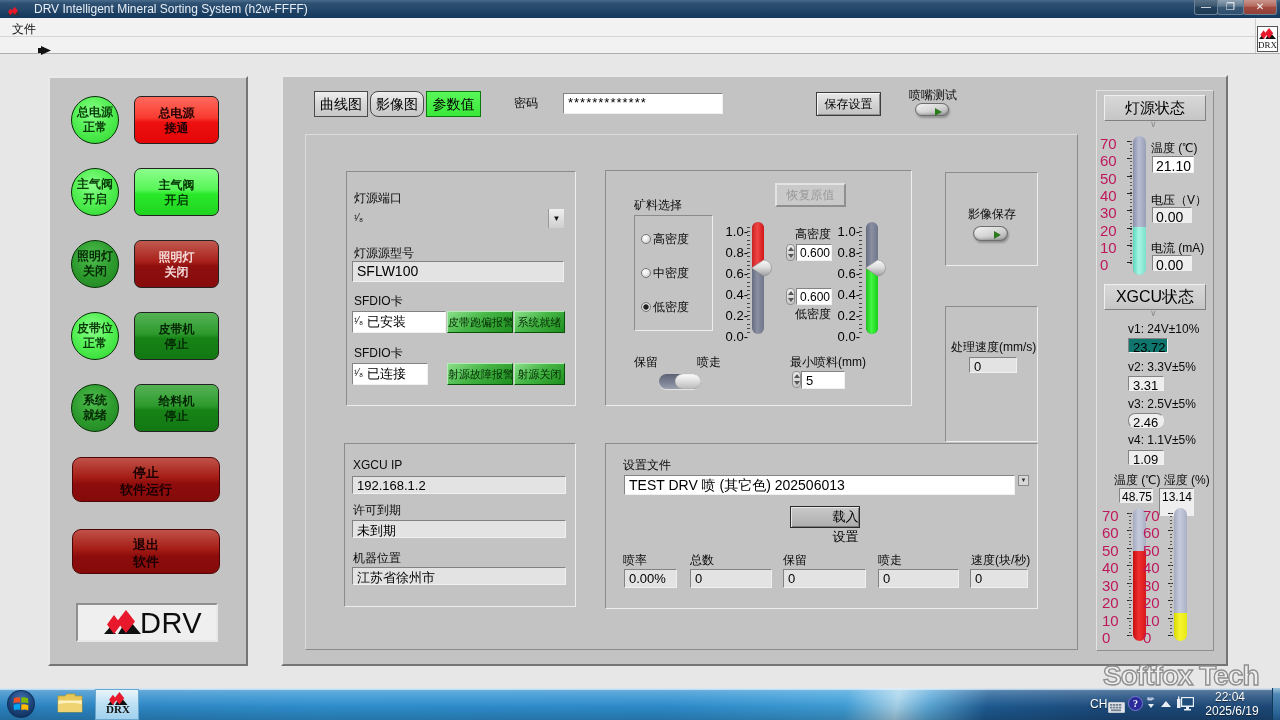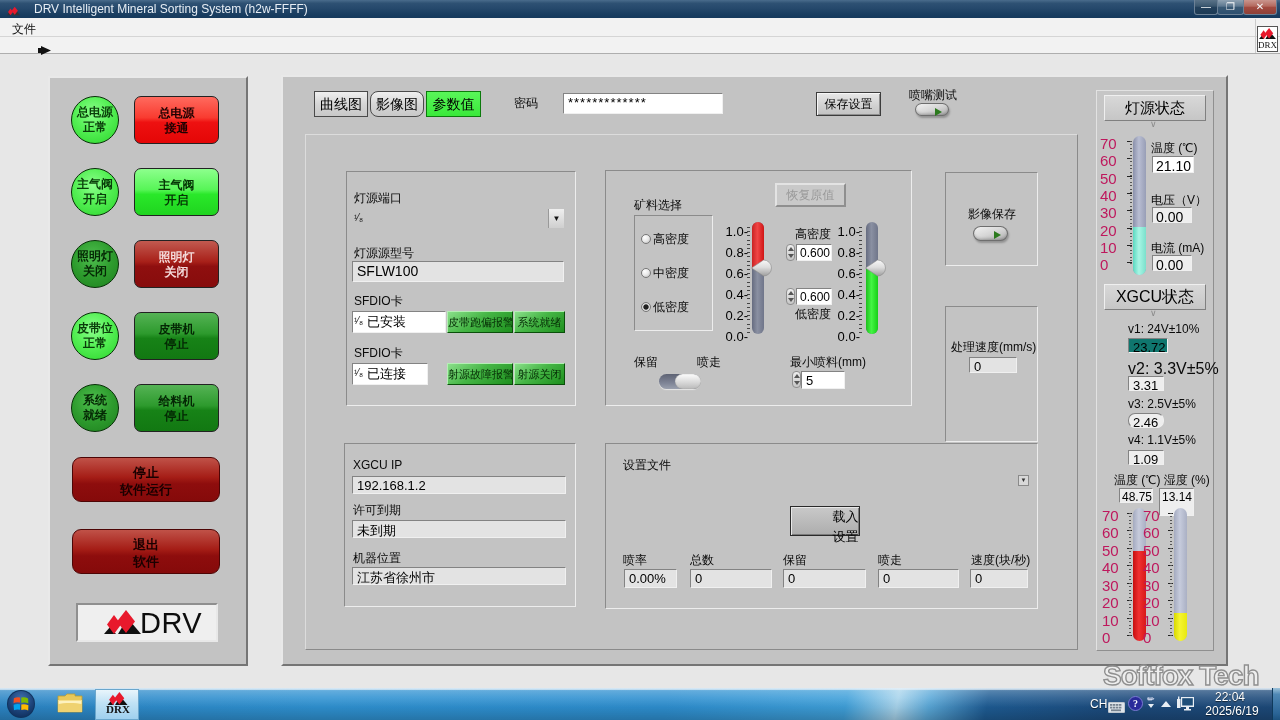--- a/index.html
+++ b/index.html
@@ -246,22 +246,23 @@
   <div class="abs gbox" style="left:344px;top:443px;width:232px;height:164px;"></div>
   <div class="abs lab" style="left:353px;top:458px;">XGCU IP</div>
   <div class="abs fld" style="left:352px;top:476px;width:214px;height:18px;font-size:13px;">192.168.1.2</div>
   <div class="abs lab" style="left:353px;top:502px;">许可到期</div>
   <div class="abs fld" style="left:352px;top:520px;width:214px;height:18px;font-size:13px;">未到期</div>
   <div class="abs lab" style="left:353px;top:550px;">机器位置</div>
   <div class="abs fld" style="left:352px;top:567px;width:214px;height:18px;font-size:13px;">江苏省徐州市</div>
 
   <div class="abs gbox" style="left:605px;top:443px;width:433px;height:166px;"></div>
   <div class="abs lab" style="left:623px;top:457px;">设置文件</div>
+  <div class="abs fldw" style="left:624px;top:475px;width:391px;height:20px;">TEST DRV 喷 (其它色) 202506013</div>
   <div class="abs" style="left:1018px;top:475px;width:11px;height:11px;background:#d8d8d8;border:1px solid #8a8a8a;box-sizing:border-box;font-size:6px;line-height:9px;text-align:center;color:#333;">▼</div>
-  <div class="abs rbtn" style="left:790px;top:506px;width:70px;height:30px;line-height:20px;background:linear-gradient(180deg,#c9c9c9,#adadad);border:1px solid #2a2a2a;box-shadow:inset 1px 1px 0 #e8e8e8, inset -1px -1px 0 #7a7a7a;padding-left:41px;">载入设置</div>
+  <div class="abs rbtn" style="left:790px;top:506px;width:70px;height:22px;line-height:20px;background:linear-gradient(180deg,#c9c9c9,#adadad);border:1px solid #2a2a2a;box-shadow:inset 1px 1px 0 #e8e8e8, inset -1px -1px 0 #7a7a7a;padding-left:41px;">载入设置</div>
   <div class="abs lab" style="left:623px;top:552px;">喷率</div>
   <div class="abs lab" style="left:690px;top:552px;">总数</div>
   <div class="abs lab" style="left:783px;top:552px;">保留</div>
   <div class="abs lab" style="left:878px;top:552px;">喷走</div>
   <div class="abs lab" style="left:971px;top:552px;">速度(块/秒)</div>
   <div class="abs fld" style="left:624px;top:569px;width:53px;height:19px;font-size:13px;">0.00%</div>
   <div class="abs fld" style="left:690px;top:569px;width:82px;height:19px;font-size:13px;">0</div>
   <div class="abs fld" style="left:783px;top:569px;width:83px;height:19px;font-size:13px;">0</div>
   <div class="abs fld" style="left:878px;top:569px;width:81px;height:19px;font-size:13px;">0</div>
   <div class="abs fld" style="left:970px;top:569px;width:58px;height:19px;font-size:13px;">0</div>
@@ -288,21 +289,21 @@
   <div class="abs fldw" style="left:1152px;top:156px;width:42px;height:17px;font-size:14px;padding-left:3px;">21.10</div>
   <div class="abs lab12" style="left:1151px;top:192px;font-size:12px;">电压（V）</div>
   <div class="abs fld" style="left:1152px;top:207px;width:40px;height:16px;font-size:14px;padding-left:3px;background:#eee;">0.00</div>
   <div class="abs lab12" style="left:1151px;top:240px;font-size:12px;">电流 (mA)</div>
   <div class="abs fld" style="left:1152px;top:255px;width:40px;height:16px;font-size:14px;padding-left:3px;background:#eee;">0.00</div>
 
   <div class="abs hdrbox" style="left:1104px;top:284px;width:102px;height:26px;line-height:24px;font-size:16px;">XGCU状态</div>
   <div class="abs" style="left:1150px;top:308px;font-size:9px;color:#8a8a8a;">∨</div>
   <div class="abs lab12" style="left:1128px;top:322px;font-size:12px;">v1: 24V±10%</div>
   <div class="abs fld" style="left:1128px;top:338px;width:40px;height:15px;font-size:13px;background:#0f766e;">23.72</div>
-  <div class="abs lab12" style="left:1128px;top:360px;font-size:16px;">v2: 3.3V±5%</div>
+  <div class="abs lab12" style="left:1128px;top:360px;font-size:12px;">v2: 3.3V±5%</div>
   <div class="abs fld" style="left:1128px;top:376px;width:36px;height:15px;font-size:13px;background:#eee;">3.31</div>
   <div class="abs lab12" style="left:1128px;top:397px;font-size:12px;">v3: 2.5V±5%</div>
   <div class="abs fld" style="left:1128px;top:413px;width:36px;height:15px;font-size:13px;background:#eee;border-radius:7px;">2.46</div>
   <div class="abs lab12" style="left:1128px;top:433px;font-size:12px;">v4: 1.1V±5%</div>
   <div class="abs fld" style="left:1128px;top:450px;width:36px;height:15px;font-size:13px;background:#eee;">1.09</div>
   <div class="abs lab12" style="left:1114px;top:472px;font-size:12px;">温度 (℃) 湿度 (%)</div>
   <div class="abs fld" style="left:1119px;top:488px;width:34px;height:15px;font-size:12px;padding-left:2px;background:#eee;">48.75</div>
   <div class="abs fld" style="left:1159px;top:488px;width:35px;height:28px;font-size:12px;padding-left:2px;background:#eee;">13.14</div>
 
   <div class="abs thermo" style="left:1133px;top:508px;height:133px;background:linear-gradient(90deg,#a4aabf,#c6cbdc 45%,#aab0c4);"></div>

